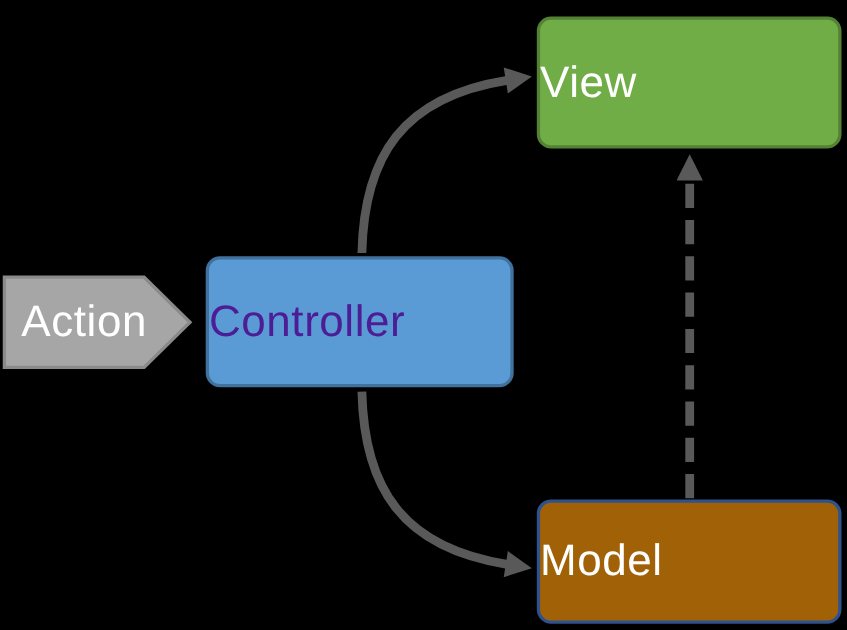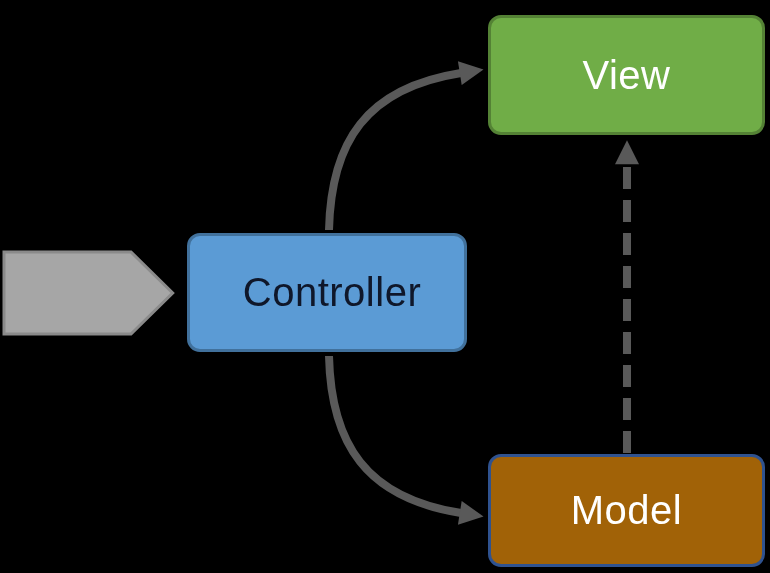--- a/index.html
+++ b/index.html
@@ -23,21 +23,20 @@
     width: 770px;
     height: 573px;
   }
   .node {
     position: absolute;
     box-sizing: border-box;
     border-radius: 13px;
     border: 3px solid transparent;
     display: flex;
     align-items: center;
-    justify-content: center;
   }
   .node-label {
     color: #ffffff;
     font-size: 40px;
     font-weight: 400;
     letter-spacing: 0.5px;
     white-space: nowrap;
     user-select: none;
   }
   .node-controller { left: 187px; top: 233px; width: 280px; height: 119px; }
@@ -68,23 +67,26 @@
 
     <polygon points="4,252 131,252 172.7,293 131,334 4,334" stroke-width="3" stroke-linejoin="miter" fill="#A6A6A6" stroke="#8A8A8A"></polygon>
 
     <path d="M 329 230 C 331 142 366 88 461 73" fill="none" stroke-width="8" marker-end="url(#arrowhead)" stroke="#595959"></path>
 
     <path d="M 329 356 C 331 444 366 498 461 513" fill="none" stroke-width="8" marker-end="url(#arrowhead)" stroke="#595959"></path>
 
     <path d="M 627 453 L 627 163" fill="none" stroke-width="8" stroke-dasharray="22 11" marker-end="url(#arrowhead)" stroke="#595959"></path>
   </svg>
 
+  <div class="action-label-wrap">
+    <span class="node-label" style="color: rgb(255, 255, 255);">Action</span>
+  </div>
 
   <div class="node node-controller" style="background-color: rgb(91, 155, 213); border-color: rgb(65, 113, 156);">
-    <span class="node-label" style="color: #0f172a; margin-left: 10px;">Controller</span>
+    <span class="node-label" style="color: #4c1d95;">Controller</span>
   </div>
 
   <div class="node node-view" style="background-color: rgb(112, 173, 71); border-color: rgb(84, 130, 53);">
     <span class="node-label" style="color: rgb(255, 255, 255);">View</span>
   </div>
 
   <div class="node node-model" style="background-color: #a16207; border-color: rgb(47, 82, 143);">
     <span class="node-label" style="color: rgb(255, 255, 255);">Model</span>
   </div>
 

